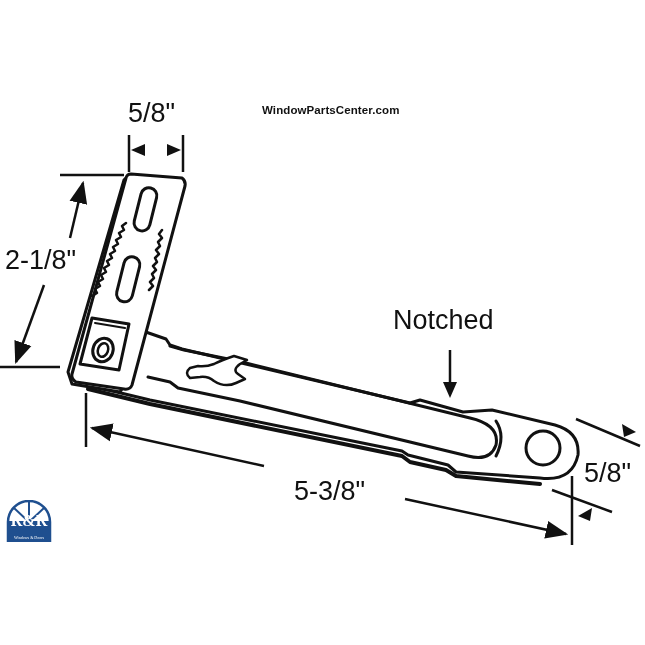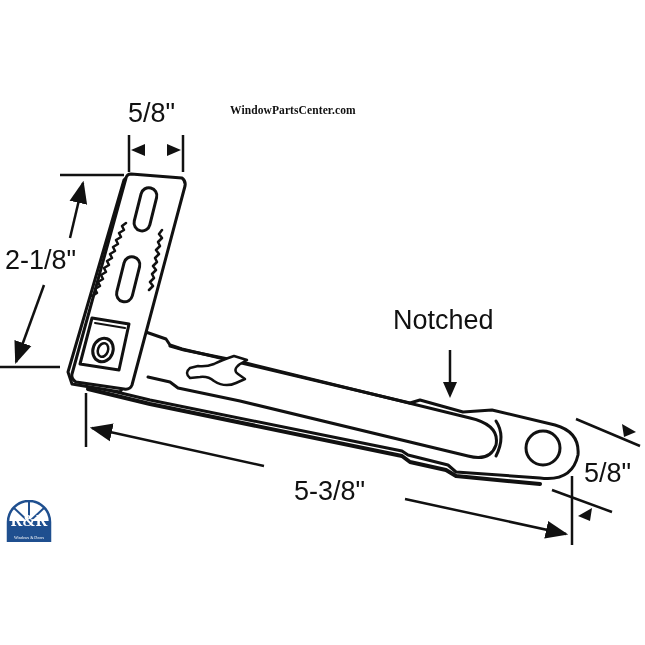--- a/index.html
+++ b/index.html
@@ -110,21 +110,21 @@
   </g>
 
   <g stroke="#111" stroke-width="2.5" fill="none">
     <line x1="576" y1="419" x2="640" y2="446"></line>
     <line x1="552" y1="490" x2="612" y2="512"></line>
     <path d="M622,424 L636,432 L624,437 z" fill="#111" stroke="none"></path>
     <path d="M578,516 L592,508 L590,521 z" fill="#111" stroke="none"></path>
   </g>
 </svg>
 
-<div class="site-label" style="left:230px; top:104px;font-family:Liberation Serif, serif;">WindowPartsCenter.com</div>
+<div class="site-label" style="left:262px; top:104px;">WindowPartsCenter.com</div>
 <div class="dim-label" style="left:128px; top:100px;">5/8"</div>
 <div class="dim-label" style="left:5px; top:247px;">2-1/8"</div>
 <div class="dim-label" style="left:393px; top:307px;">Notched</div>
 <div class="dim-label" style="left:294px; top:478px;">5-3/8"</div>
 <div class="dim-label" style="left:584px; top:460px;">5/8"</div>
 
 <div class="logo">
   <svg width="46" height="42" viewBox="0 0 46 42">
     <path d="M2,41 L2,22 A21,21 0 0 1 44,22 L44,41 Z" fill="#fff" stroke="#1f4f8f" stroke-width="2.5"></path>
     <line x1="23" y1="22" x2="23" y2="2" stroke="#1f4f8f" stroke-width="2"></line>

